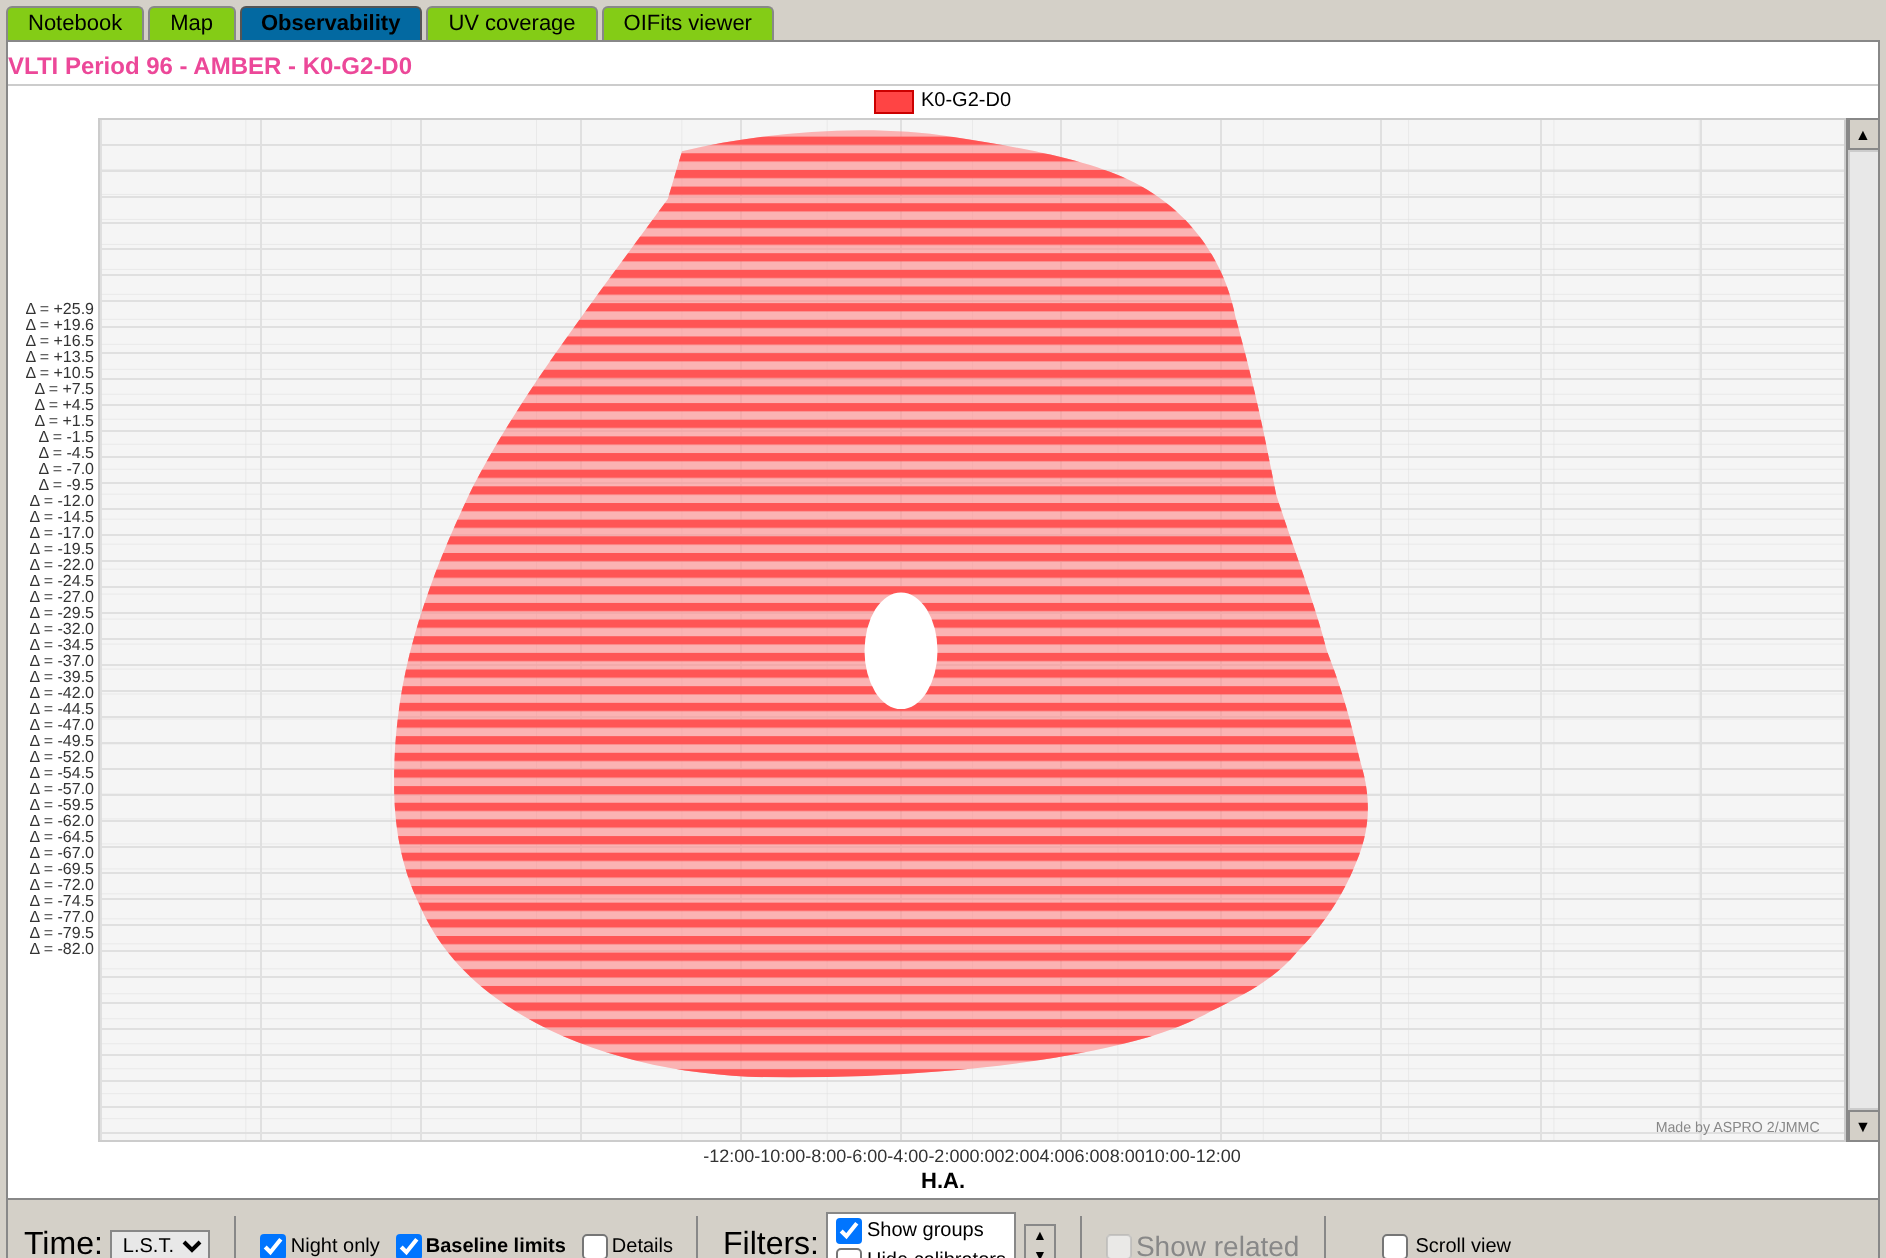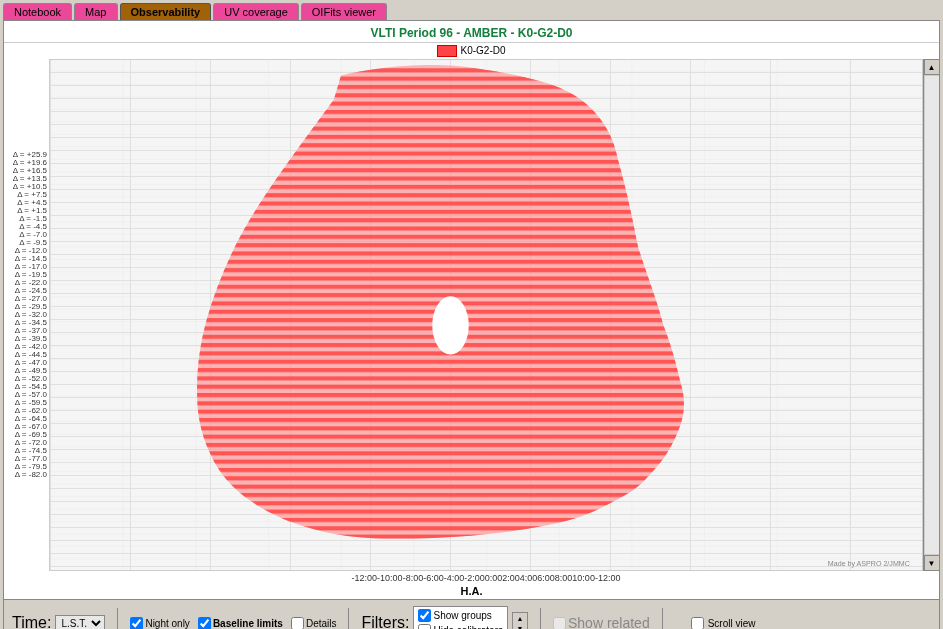--- a/index.html
+++ b/index.html
@@ -9,48 +9,47 @@
     .tab-bar {
       display: flex;
       background: #d4d0c8;
       padding: 3px 3px 0 3px;
       gap: 2px;
     }
     .tab {
       padding: 2px 10px;
       border: 1px solid #888;
       border-bottom: none;
-      background: #ec4899;
+      background: #84cc16;
       cursor: pointer;
       font-size: 11px;
       border-radius: 3px 3px 0 0;
     }
     .tab.active {
-      background: #a16207;
+      background: #0369a1;
       font-weight: bold;
       border-color: #555;
     }
 
     
     .main-content {
       background: white;
       border: 1px solid #888;
       margin: 0 3px;
       height: 580px;
       display: flex;
       flex-direction: column;
     }
 
     
     .chart-title {
-      text-align: center;
       font-size: 12px;
       font-weight: bold;
       padding: 5px 0 2px 0;
-      color: #15803d;
+      color: #ec4899;
     }
 
     
     .chart-area {
       display: flex;
       flex: 1;
       overflow: hidden;
     }
 
     .y-axis {

